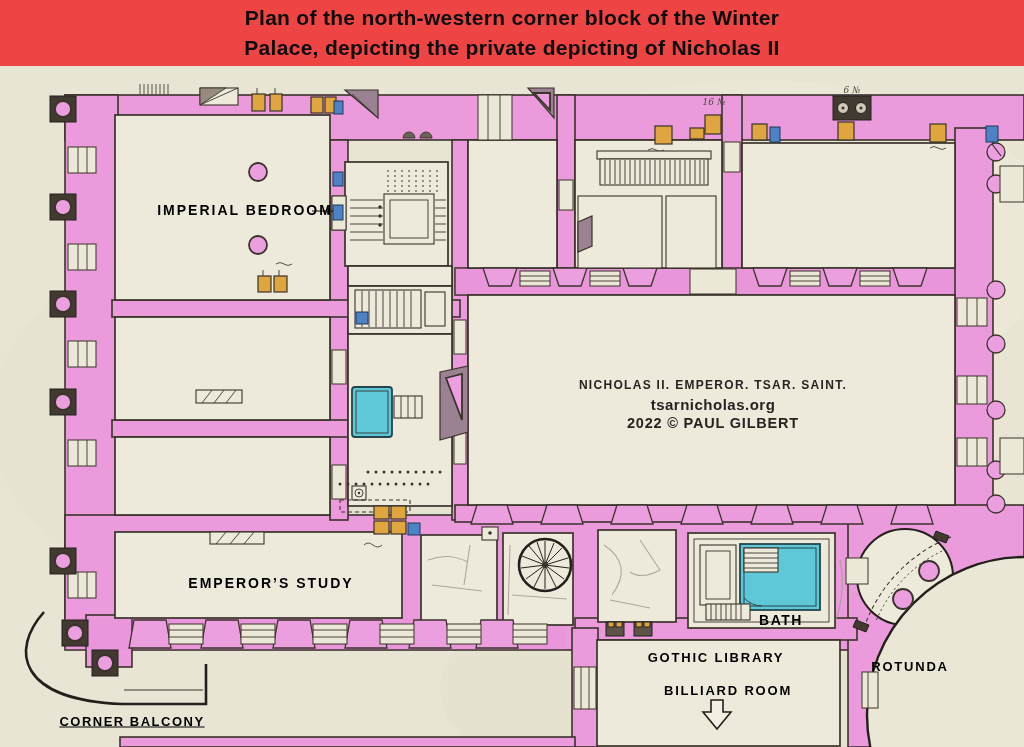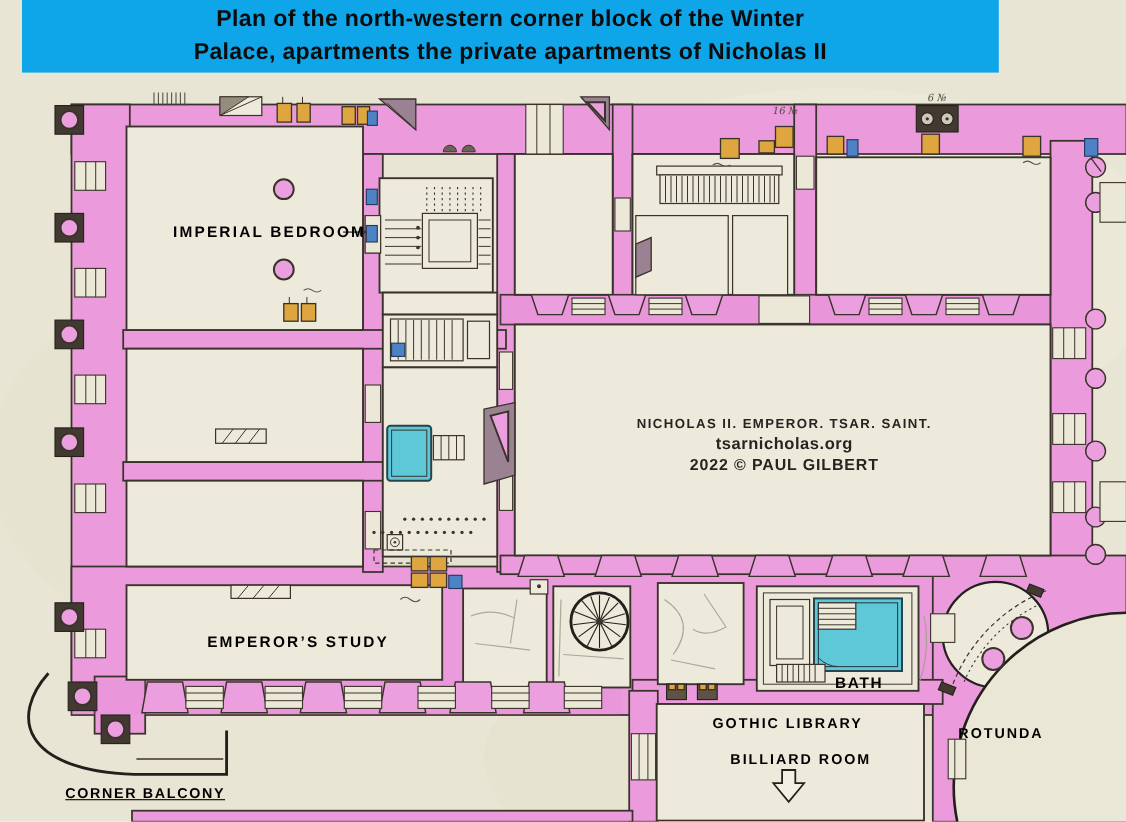--- a/index.html
+++ b/index.html
@@ -1,18 +1,18 @@
 <!DOCTYPE html>
 <html><head>
 <meta charset="utf-8">
 <style>
   html,body{margin:0;padding:0;background:#fff;}
   .stage{position:relative;width:1024px;height:747px;overflow:hidden;background:#e9e5d4;font-family:"Liberation Sans",sans-serif;}
   .plan-svg{position:absolute;left:0;top:0;width:1024px;height:747px;}
-  .titlebar{position:absolute;left:0;top:0;width:888px;height:66px;background:#0ea5e9;display:flex;flex-direction:column;align-items:center;justify-content:center;margin-left:20px;}
+  .titlebar{position:absolute;left:0;top:0;width:1024px;height:66px;background:#ef4444;display:flex;flex-direction:column;align-items:center;justify-content:center;}
   .tl{font-size:21px;font-weight:700;color:#0c0c0c;letter-spacing:.3px;line-height:1.45;font-family:"Liberation Sans",sans-serif;}
   .lbl{position:absolute;transform:translate(-50%,-50%);font-weight:700;color:#000000;white-space:nowrap;letter-spacing:2px;font-size:14px;}
   .lbl.small{font-size:13px;letter-spacing:1.8px;}
   .wm{position:absolute;transform:translate(-50%,-50%);font-weight:700;color:#262420;white-space:nowrap;}
   .note{position:absolute;transform:translate(-50%,-50%);font-family:"DejaVu Serif",serif;font-style:italic;font-size:9px;color:#4d483f;white-space:nowrap;}
   
   .paper{fill:#e9e5d4;}
   .w{fill:#eb9bdc;stroke:#3a332b;stroke-width:1.6;}
   .w2{fill:#ec9fdf;stroke:#3a332b;stroke-width:1.3;}
   .rm{fill:#edeadb;stroke:#3a332b;stroke-width:1.7;}
@@ -569,21 +569,21 @@
     <g>
       <path class="lnb" d="M 44 612 C 10 650 18 700 122 704 L 206 704 L 206 664"></path>
       <line class="ln" x1="124" y1="690" x2="203" y2="690"></line>
     </g>
 
     <polygon points="711,700 723,700 723,712 731,712 717,729 703,712 711,712" fill="#f2efe3" stroke="#23201c" stroke-width="1.6"></polygon>
   </svg>
 
   <header class="titlebar">
     <div class="tl">Plan of the north-western corner block of the Winter</div>
-    <div class="tl">Palace, apartments the private apartments of Nicholas II</div>
+    <div class="tl">Palace, depicting the private depicting of Nicholas II</div>
   </header>
 
   <div class="lbl" style="left:245px;top:210px;">IMPERIAL BEDROOM</div>
   <div class="lbl" style="left:271px;top:583px;">EMPEROR’S STUDY</div>
   <div class="lbl" style="left:781px;top:580px;letter-spacing:1.5px;margin-top:40px;">BATH</div>
   <div class="lbl small" style="left:716px;top:657px;">GOTHIC LIBRARY</div>
   <div class="lbl small" style="left:714px;top:690px;padding-left:28px;">BILLIARD ROOM</div>
   <div class="lbl small" style="left:910px;top:666px;">ROTUNDA</div>
   <div class="lbl small" style="left:132px;top:721px;letter-spacing:1.5px;text-decoration:underline;">CORNER BALCONY</div>
 

